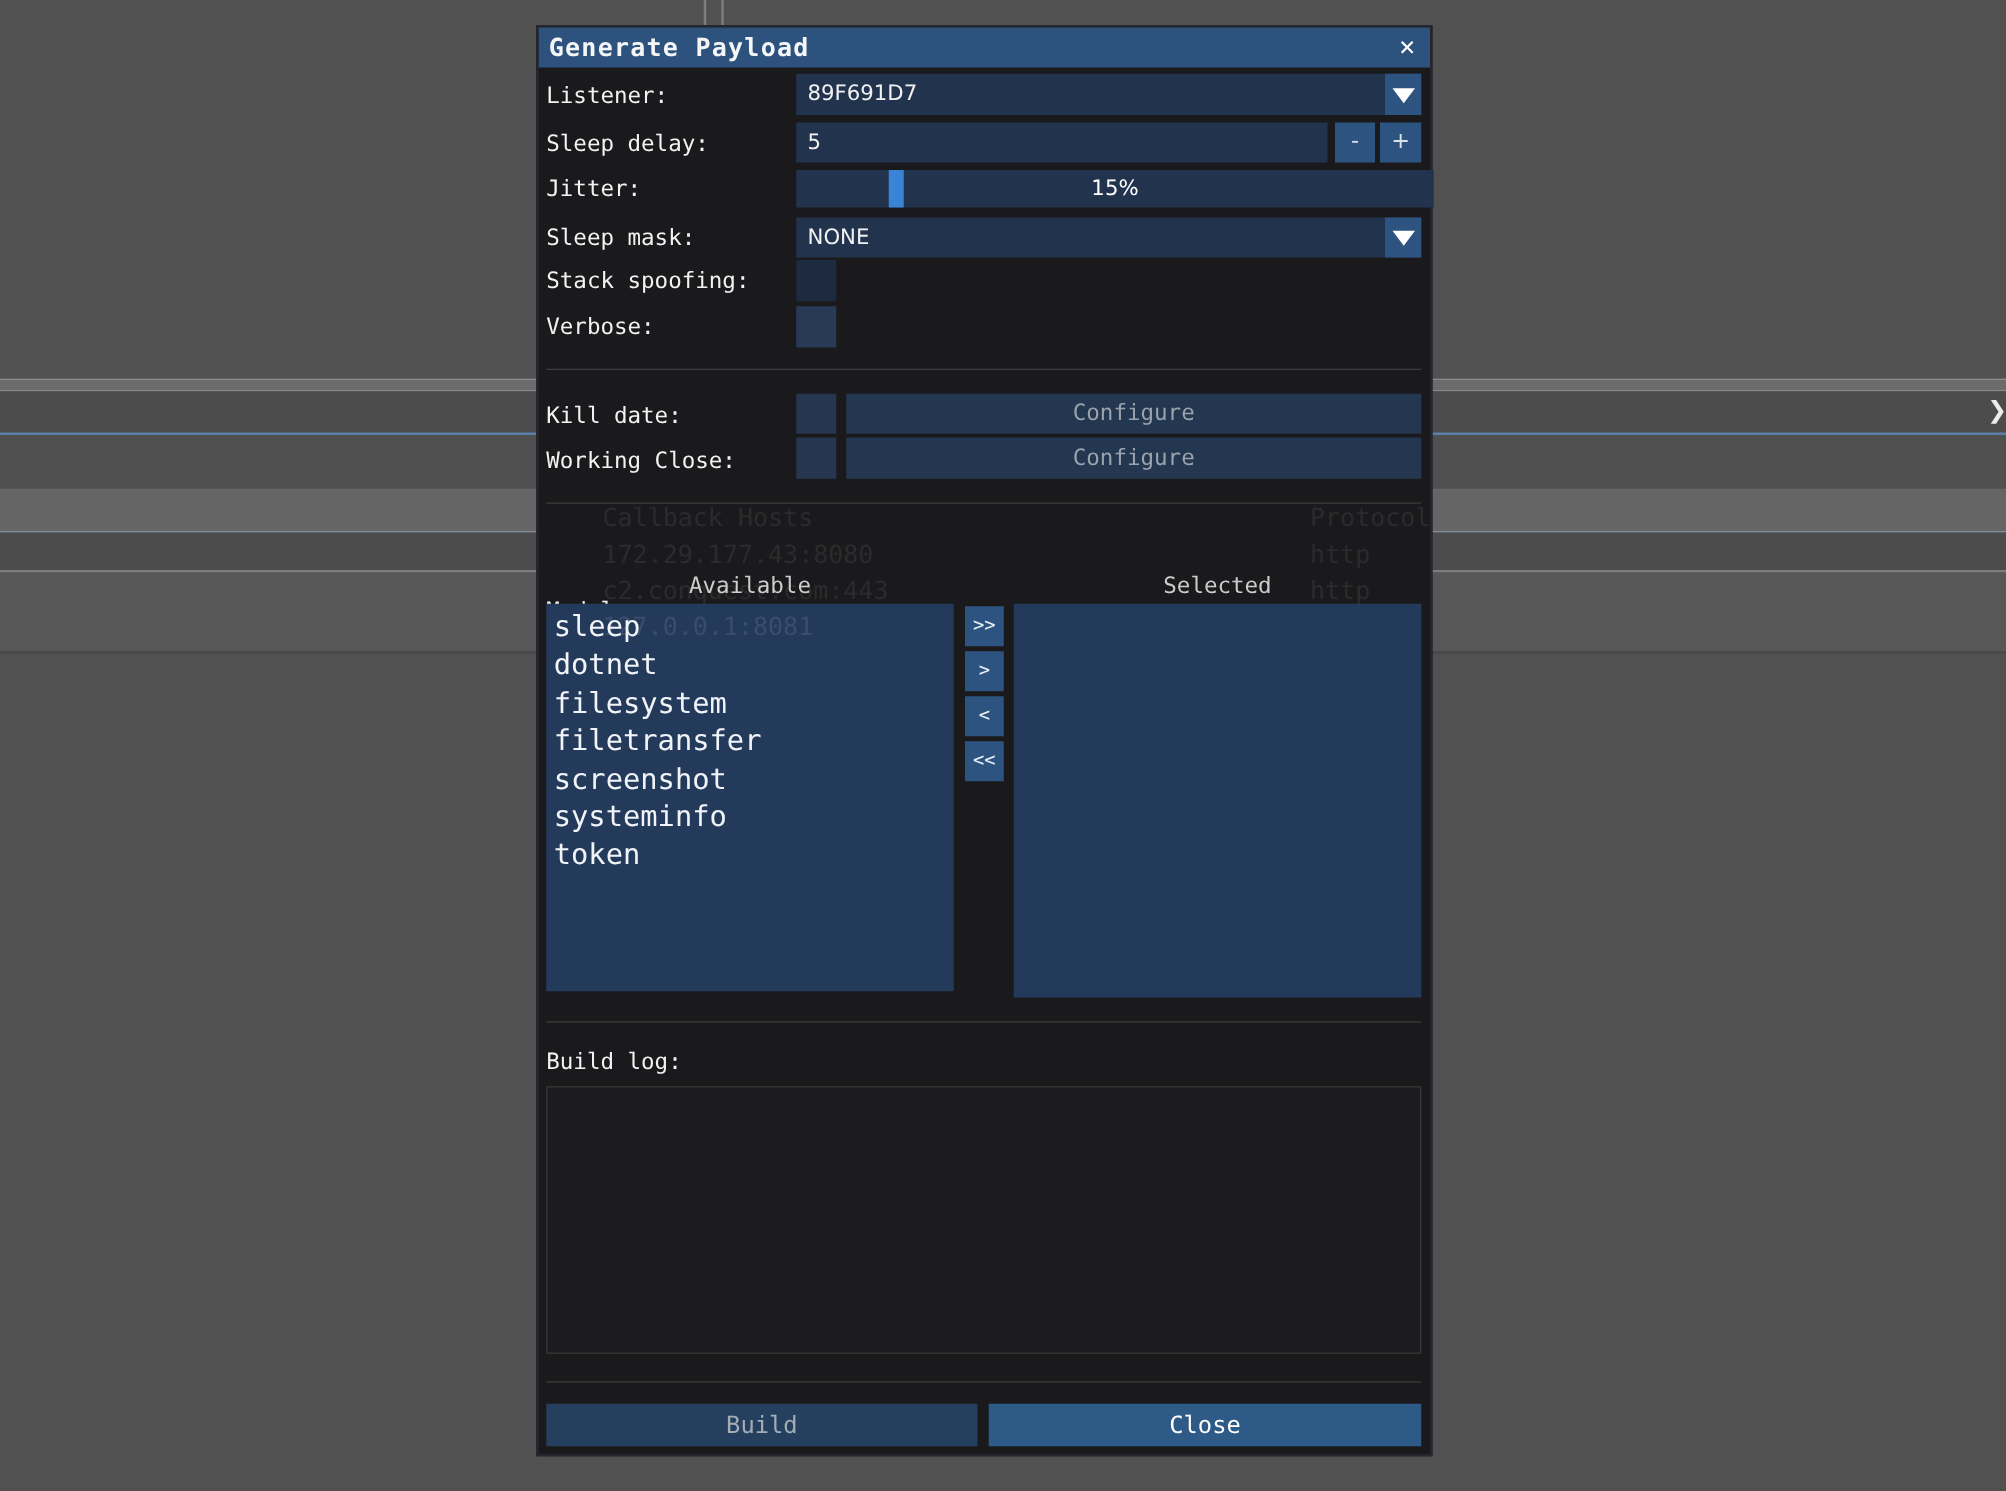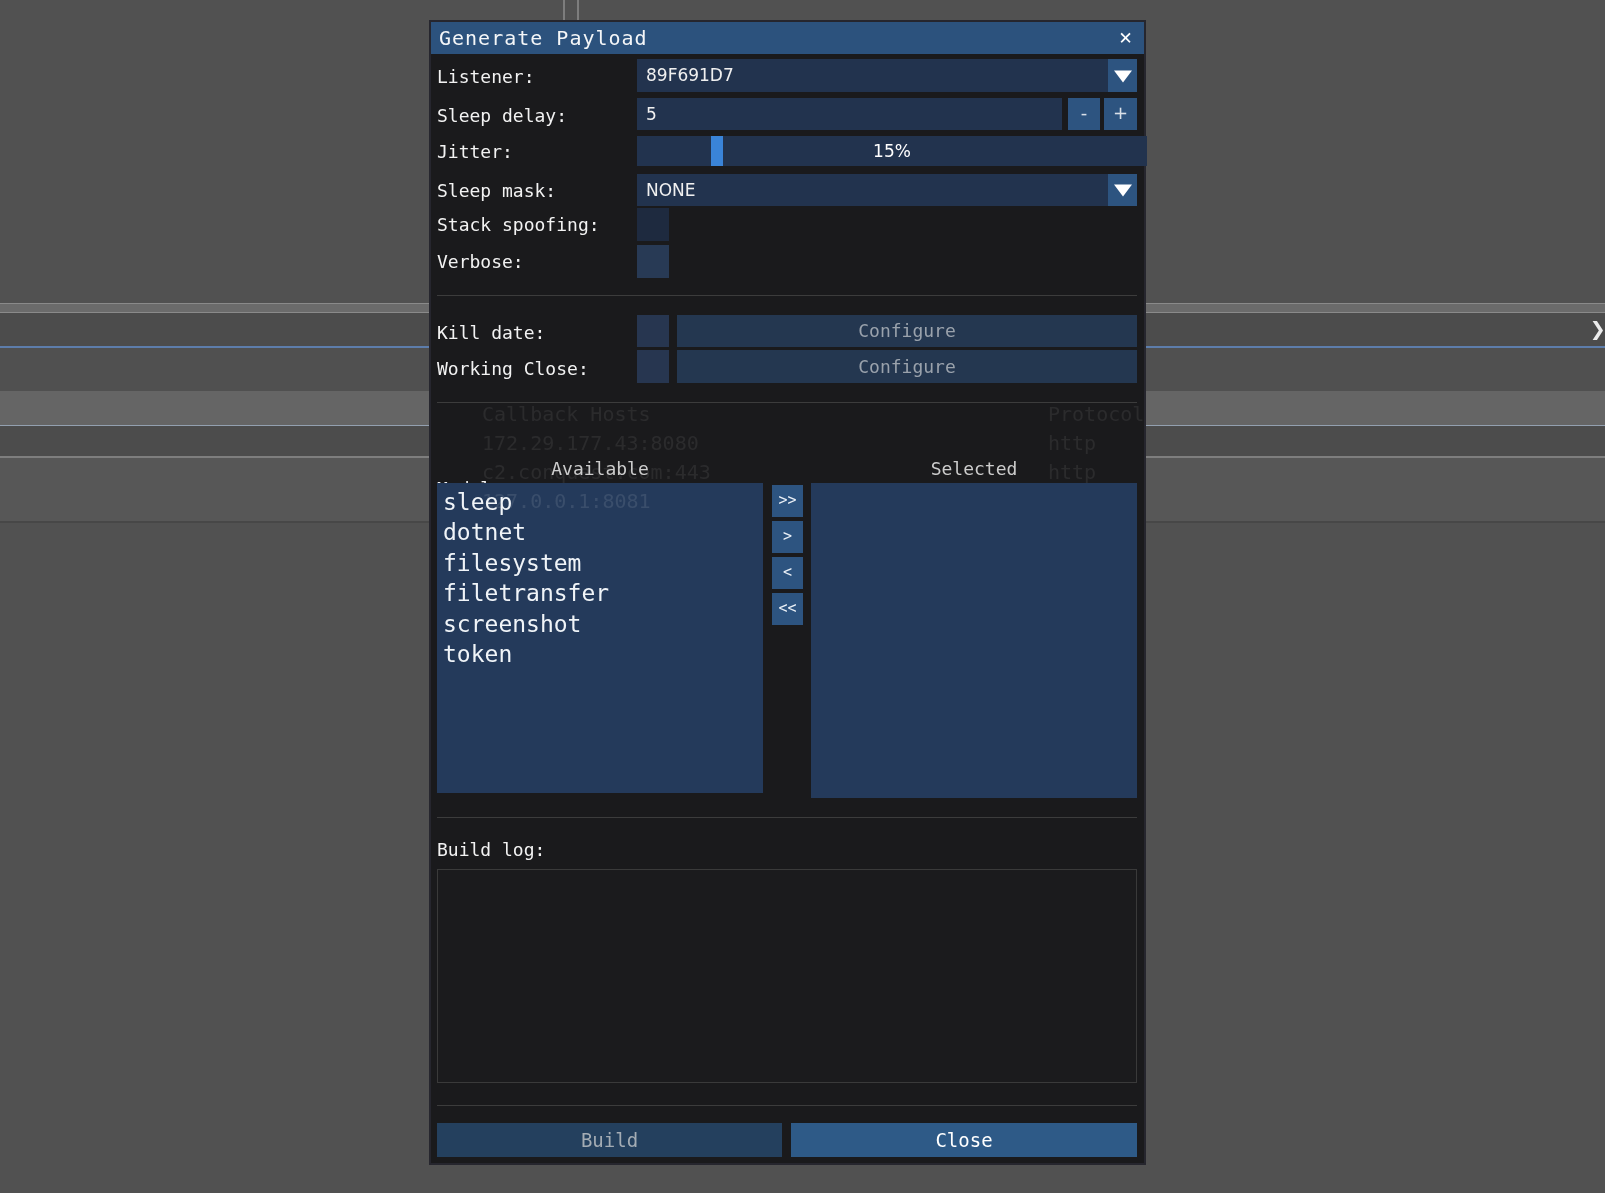--- a/index.html
+++ b/index.html
@@ -6,21 +6,21 @@
   .stage{position:relative;width:1605px;height:1193px;overflow:hidden;background:#515151;
          font-family:"DejaVu Sans Mono", monospace;}
   .band{position:absolute;left:0;width:1605px;}
   .tick{position:absolute;top:0;width:2px;height:21px;background:#7d7d7d;}
   .bg-chevron{position:absolute;left:1590px;top:314px;color:#ececec;font-size:26px;
               font-family:"DejaVu Sans Mono",monospace;}
   
   .dialog{position:absolute;left:429px;top:20px;width:717px;height:1145px;
           background:#1a1a1c;border:2px solid #26262e;box-sizing:border-box;}
   .titlebar{position:absolute;left:0;top:0;width:713px;height:32px;background:#2c527d;}
-  .titlebar .t{position:absolute;left:8px;top:4px;color:#f4f6f8;font-size:20px;letter-spacing:1px;}
+  .titlebar .t{position:absolute;left:8px;top:4px;color:#f4f6f8;font-size:20px;letter-spacing:1px;font-weight:bold;}
   .close-x{position:absolute;right:8px;top:3px;color:#fff;font-size:21px;cursor:default;padding:0 4px;}
   .lbl{position:absolute;left:6px;color:#f2f2f2;font-size:18px;white-space:nowrap;}
   .field{position:absolute;background:#22334e;box-sizing:border-box;color:#f0f0f0;
          font-family:"DejaVu Sans",sans-serif;font-size:17px;line-height:32px;padding-left:9px;}
   .combo-arrow{position:absolute;right:0;top:0;bottom:0;width:29px;background:#2d5480;}
   .combo-arrow i{position:absolute;left:50%;top:50%;transform:translate(-50%,-45%);width:0;height:0;
          border-left:9px solid transparent;border-right:9px solid transparent;border-top:12px solid #fff;}
   .sq-btn{position:absolute;background:#2d5480;color:#d9e0e8;text-align:center;
           font-family:"DejaVu Sans",sans-serif;font-size:18px;line-height:30px;}
   .slider{position:absolute;background:#22334e;padding-left:10px;}
@@ -119,20 +119,21 @@
     <div class="hdr" style="left:6px;top:436px;width:326px;">Available</div>
     <div class="hdr" style="left:380px;top:436px;width:326px;">Selected</div>
 
     <div class="listbox" style="left:6px;top:461px;width:326px;height:310px;">
       <ul>
         <li>sleep</li>
         <li>dotnet</li>
         <li>filesystem</li>
         <li>filetransfer</li>
         <li>screenshot</li>
+        <li>systeminfo</li>
         <li>token</li>
       </ul>
     </div>
 
     <div class="xfer" style="top:463px;">&gt;&gt;</div>
     <div class="xfer" style="top:499px;">&gt;</div>
     <div class="xfer" style="top:535px;">&lt;</div>
     <div class="xfer" style="top:571px;">&lt;&lt;</div>
 
     <div class="listbox" style="left:380px;top:461px;width:326px;height:315px;"></div>

